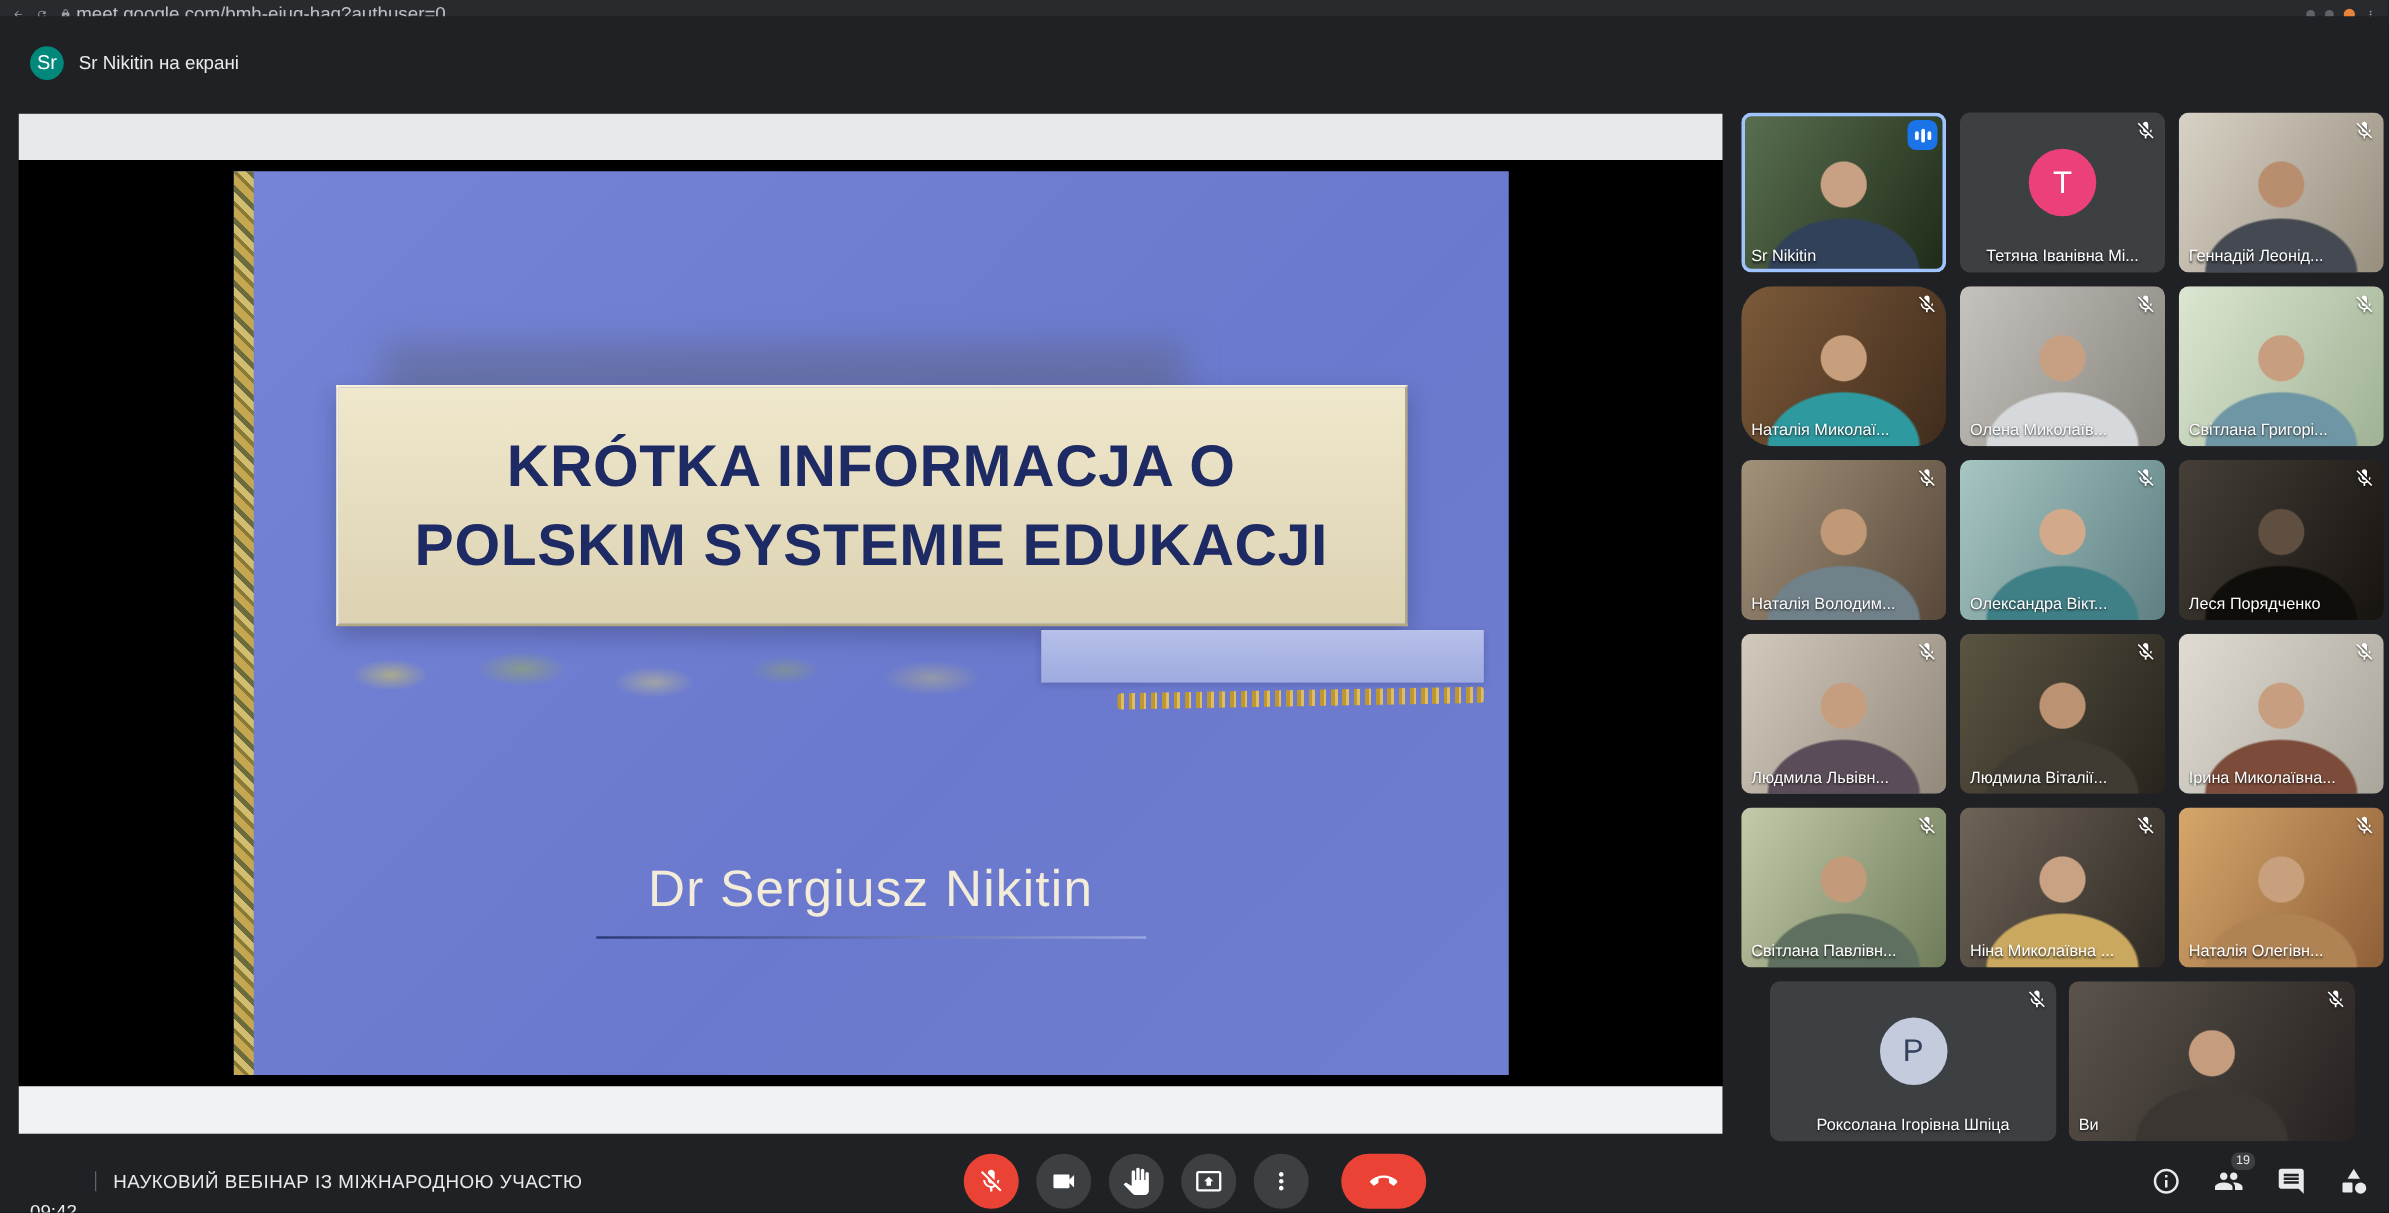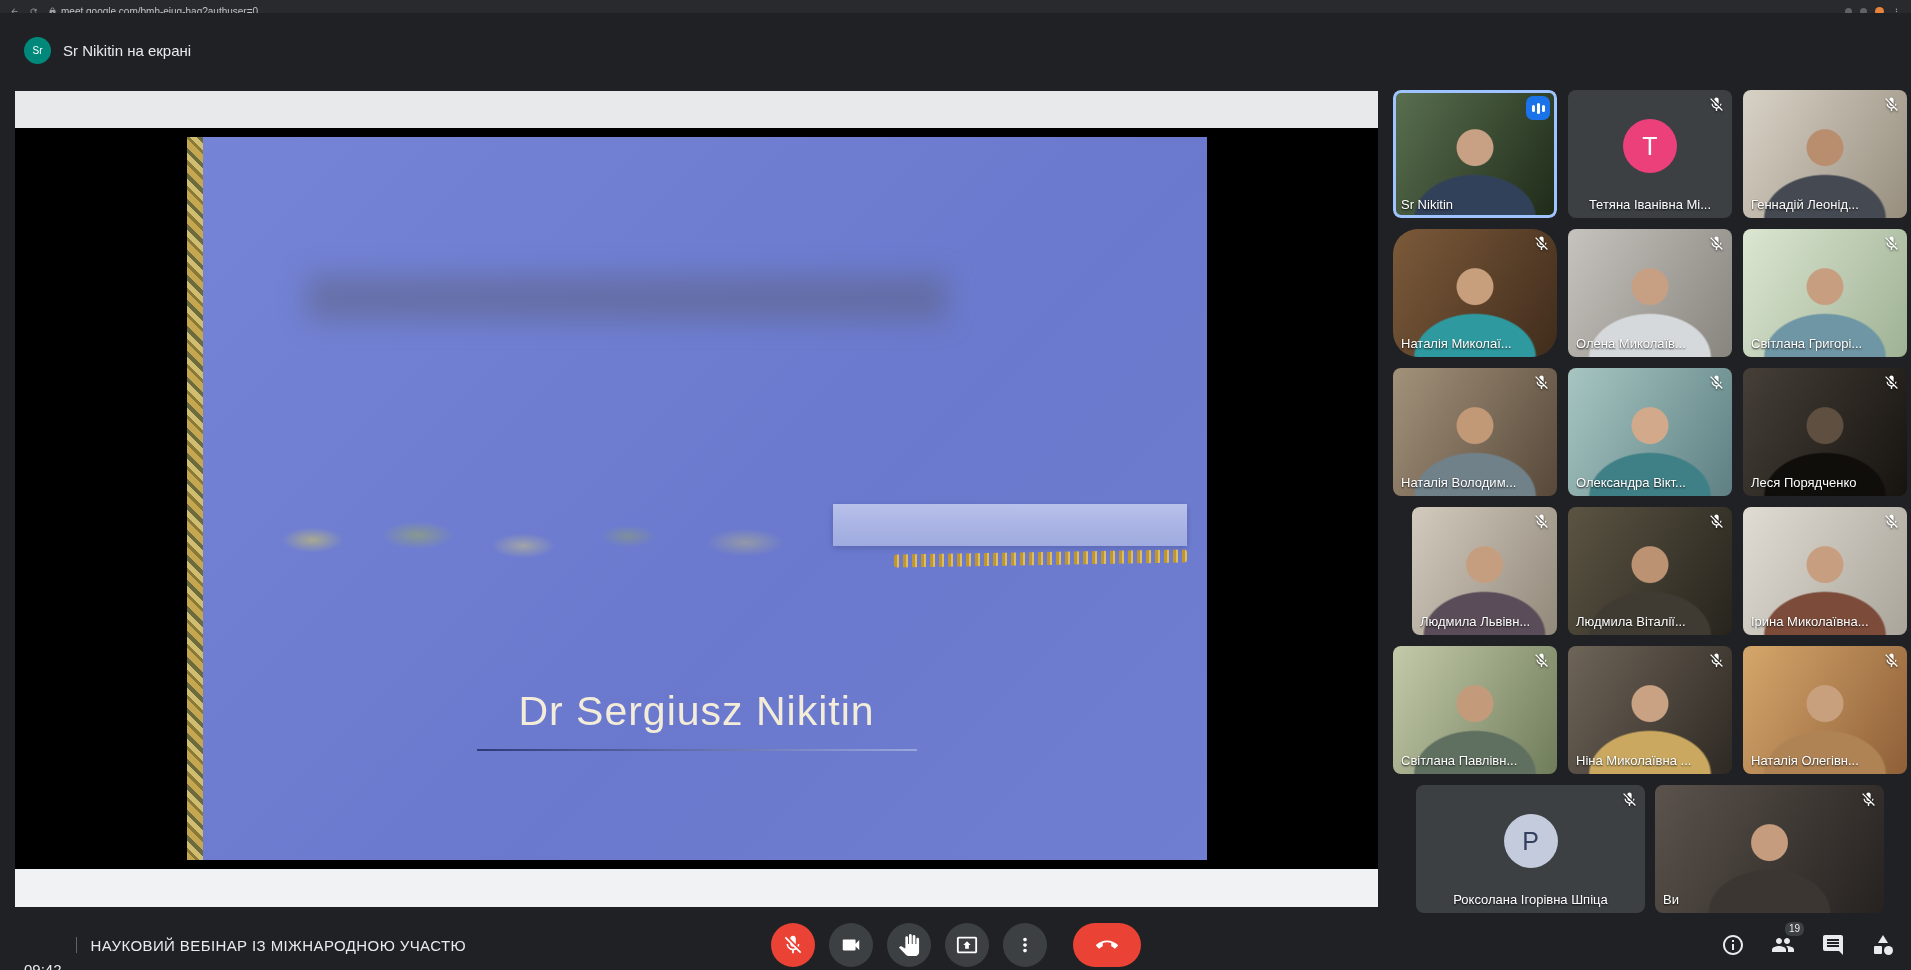--- a/index.html
+++ b/index.html
@@ -11,32 +11,32 @@
   html,body{width:1911px;height:970px;}
   body{
     background:var(--page-bg);
     font-family:"Liberation Sans","DejaVu Sans",sans-serif;
     position:relative; overflow:hidden; color:var(--text-light);
   }
   
   .browser-bar{
     position:absolute; top:0; left:0; right:0; height:13px;
     background:#292a2d; display:flex; align-items:center; gap:10px;
-    padding:11px 10px; font-size:10px; color:#9aa0a6;
+    padding:11px 10px; font-size:15px; color:#9aa0a6;
   }
   .browser-bar svg{width:9px;height:9px;fill:#9aa0a6;flex:0 0 auto;}
   .addr{display:flex;align-items:center;gap:4px;color:#bdc1c6;white-space:nowrap;}
   .browser-right{margin-left:auto;display:flex;align-items:center;gap:8px;}
   .ext-dot{width:7px;height:7px;border-radius:50%;background:#5f6368;}
   .profile-dot{width:9px;height:9px;border-radius:50%;background:#e8833a;}
   
   .meet-page{position:absolute;top:13px;left:0;right:0;bottom:0;background:var(--page-bg);}
   .pin-banner{position:absolute;top:24px;left:24px;display:flex;align-items:center;gap:12px;}
   .pin-avatar{width:27px;height:27px;border-radius:50%;background:var(--banner-avatar-teal);
-    color:#fff;font-size:10px;display:flex;align-items:center;justify-content:center;font-weight:500;}
+    color:#fff;font-size:16px;display:flex;align-items:center;justify-content:center;font-weight:500;}
   .pin-text{font-size:15px;color:var(--text-light);font-weight:500;}
   
   .presentation{position:absolute;left:15px;top:78px;width:1363px;height:816px;background:#000;}
   .pres-strip-top{height:37px;background:#e8e9ea;}
   .pres-strip-bottom{position:absolute;left:0;right:0;bottom:0;height:38px;background:#f1f2f3;}
   .stage{position:absolute;top:37px;bottom:38px;left:0;right:0;display:flex;align-items:center;justify-content:center;background:#000;}
   .slide{position:relative;width:1020px;height:723px;overflow:hidden;
     background:linear-gradient(135deg,#7584d6 0%, #6a79cd 60%, #6f7ed0 100%);}
   .slide-edge{position:absolute;left:0;top:0;bottom:0;width:16px;
     background:repeating-linear-gradient(45deg,#caa94a 0 6px,#8a7a2e 6px 9px,#d6c06a 9px 14px,#6b6a35 14px 18px);
@@ -140,20 +140,24 @@
     <div class="pin-avatar">Sr</div>
     <div class="pin-text">Sr Nikitin на екрані</div>
   </div>
 
   <div class="presentation">
     <div class="pres-strip-top"></div>
     <div class="stage">
       <div class="slide">
         <div class="slide-edge"></div>
         <div class="title-shadow"></div>
+        <div class="title-box">
+          <div class="title-line">KRÓTKA INFORMACJA O</div>
+          <div class="title-line">POLSKIM SYSTEMIE EDUKACJI</div>
+        </div>
         <div class="deco-band">
           <div class="band-leaves"></div>
           <div class="band-panel"></div>
           <div class="band-gold"></div>
         </div>
         <div class="presenter">Dr Sergiusz Nikitin</div>
         <div class="presenter-line"></div>
       </div>
     </div>
     <div class="pres-strip-bottom"></div>
@@ -211,21 +215,21 @@
           <div class="mute-badge"><svg viewBox="0 0 24 24">
               <path d="M19 11h-1.7c0 .74-.16 1.43-.43 2.05l1.23 1.23c.56-.98.9-2.09.9-3.28zm-4.02.17c0-.06.02-.11.02-.17V5c0-1.66-1.34-3-3-3S9 3.34 9 5v.18l5.98 5.99zM4.27 3L3 4.27l6.01 6.01V11c0 1.66 1.33 3 2.99 3 .22 0 .44-.03.65-.08l1.66 1.66c-.71.33-1.5.52-2.31.52-2.76 0-5.3-2.1-5.3-5.1H5c0 3.41 2.72 6.23 6 6.72V21h2v-3.28c.91-.13 1.77-.45 2.54-.9L19.73 21 21 19.73 4.27 3z"></path>
             </svg></div>
         </div>
         <div class="tile" style="background: radial-gradient(62px 44px at 50% 100%, rgb(16, 14, 11) 0%, rgb(16, 14, 11) 96%, rgba(0, 0, 0, 0) 100%), radial-gradient(19px at 50% 45%, rgb(94, 79, 64) 0%, rgb(94, 79, 64) 94%, rgba(0, 0, 0, 0) 100%), linear-gradient(120deg, rgb(69, 63, 56), rgb(23, 19, 15));">
           <div class="tile-name">Леся Порядченко</div>
           <div class="mute-badge"><svg viewBox="0 0 24 24">
               <path d="M19 11h-1.7c0 .74-.16 1.43-.43 2.05l1.23 1.23c.56-.98.9-2.09.9-3.28zm-4.02.17c0-.06.02-.11.02-.17V5c0-1.66-1.34-3-3-3S9 3.34 9 5v.18l5.98 5.99zM4.27 3L3 4.27l6.01 6.01V11c0 1.66 1.33 3 2.99 3 .22 0 .44-.03.65-.08l1.66 1.66c-.71.33-1.5.52-2.31.52-2.76 0-5.3-2.1-5.3-5.1H5c0 3.41 2.72 6.23 6 6.72V21h2v-3.28c.91-.13 1.77-.45 2.54-.9L19.73 21 21 19.73 4.27 3z"></path>
             </svg></div>
         </div>
-        <div class="tile" style="background: radial-gradient(62px 44px at 50% 100%, rgb(90, 76, 88) 0%, rgb(90, 76, 88) 96%, rgba(0, 0, 0, 0) 100%), radial-gradient(19px at 50% 45%, rgb(197, 158, 128) 0%, rgb(197, 158, 128) 94%, rgba(0, 0, 0, 0) 100%), linear-gradient(120deg, rgb(210, 202, 189), rgb(146, 137, 123)); margin-left: 19px;">
+        <div class="tile" style="background: radial-gradient(62px 44px at 50% 100%, rgb(90, 76, 88) 0%, rgb(90, 76, 88) 96%, rgba(0, 0, 0, 0) 100%), radial-gradient(19px at 50% 45%, rgb(197, 158, 128) 0%, rgb(197, 158, 128) 94%, rgba(0, 0, 0, 0) 100%), linear-gradient(120deg, rgb(210, 202, 189), rgb(146, 137, 123));">
           <div class="tile-name">Людмила Львівн...</div>
           <div class="mute-badge"><svg viewBox="0 0 24 24">
               <path d="M19 11h-1.7c0 .74-.16 1.43-.43 2.05l1.23 1.23c.56-.98.9-2.09.9-3.28zm-4.02.17c0-.06.02-.11.02-.17V5c0-1.66-1.34-3-3-3S9 3.34 9 5v.18l5.98 5.99zM4.27 3L3 4.27l6.01 6.01V11c0 1.66 1.33 3 2.99 3 .22 0 .44-.03.65-.08l1.66 1.66c-.71.33-1.5.52-2.31.52-2.76 0-5.3-2.1-5.3-5.1H5c0 3.41 2.72 6.23 6 6.72V21h2v-3.28c.91-.13 1.77-.45 2.54-.9L19.73 21 21 19.73 4.27 3z"></path>
             </svg></div>
         </div>
         <div class="tile" style="background: radial-gradient(62px 44px at 50% 100%, rgb(64, 59, 50) 0%, rgb(64, 59, 50) 96%, rgba(0, 0, 0, 0) 100%), radial-gradient(19px at 50% 45%, rgb(187, 146, 114) 0%, rgb(187, 146, 114) 94%, rgba(0, 0, 0, 0) 100%), linear-gradient(120deg, rgb(91, 84, 67), rgb(39, 36, 29));">
           <div class="tile-name">Людмила Віталії...</div>
           <div class="mute-badge"><svg viewBox="0 0 24 24">
               <path d="M19 11h-1.7c0 .74-.16 1.43-.43 2.05l1.23 1.23c.56-.98.9-2.09.9-3.28zm-4.02.17c0-.06.02-.11.02-.17V5c0-1.66-1.34-3-3-3S9 3.34 9 5v.18l5.98 5.99zM4.27 3L3 4.27l6.01 6.01V11c0 1.66 1.33 3 2.99 3 .22 0 .44-.03.65-.08l1.66 1.66c-.71.33-1.5.52-2.31.52-2.76 0-5.3-2.1-5.3-5.1H5c0 3.41 2.72 6.23 6 6.72V21h2v-3.28c.91-.13 1.77-.45 2.54-.9L19.73 21 21 19.73 4.27 3z"></path>
             </svg></div>

